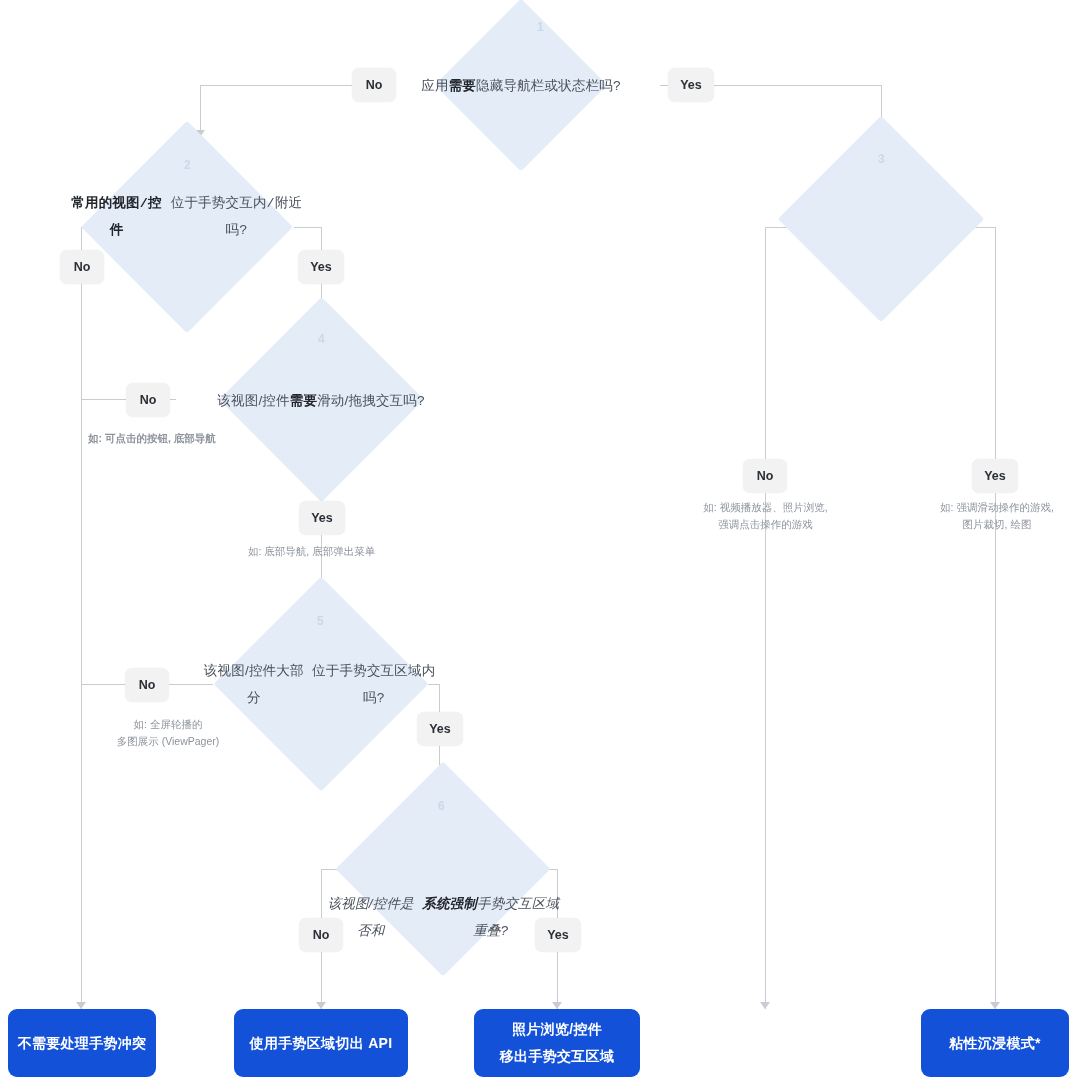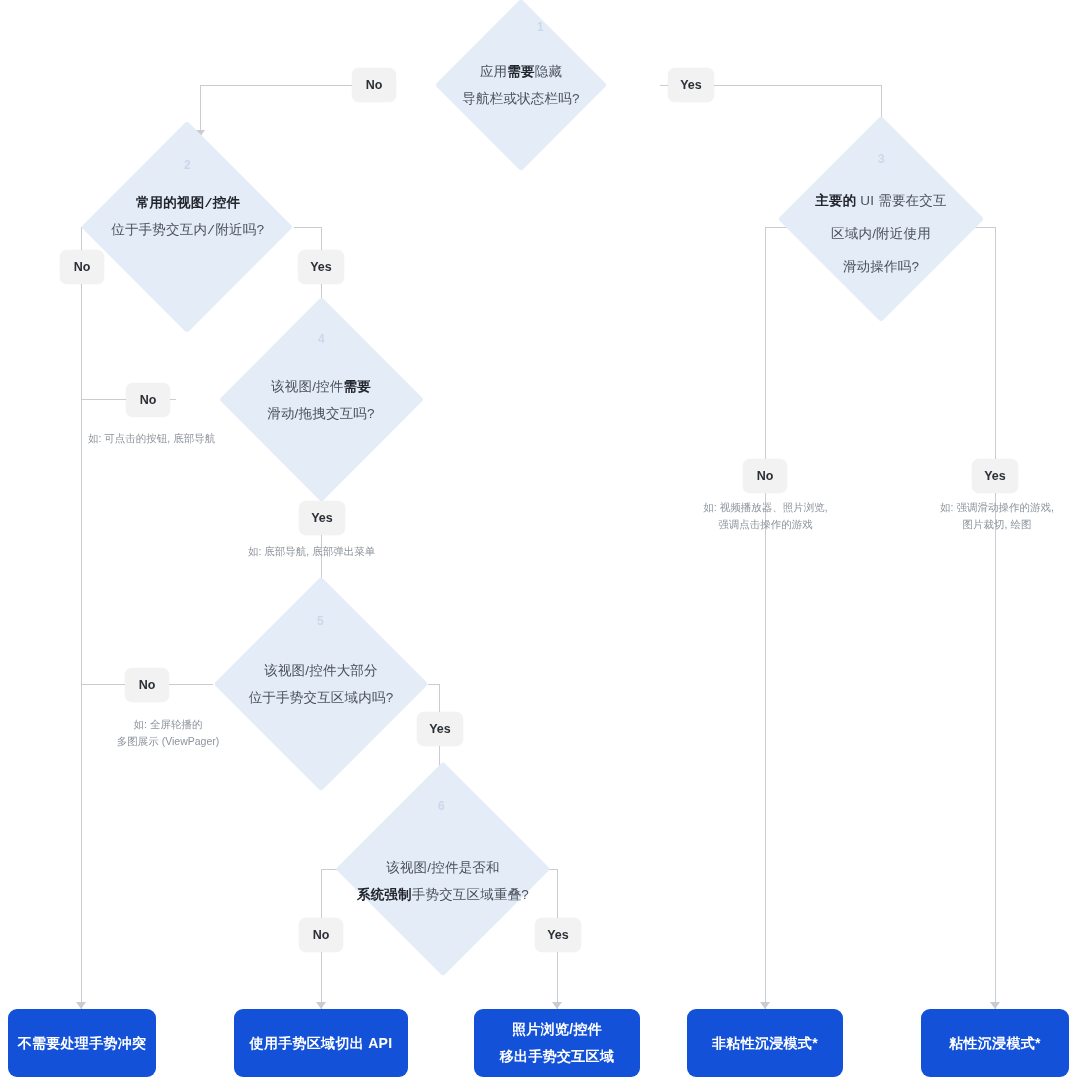--- a/index.html
+++ b/index.html
@@ -31,21 +31,21 @@
   
   .diamond{
     position:absolute;
     background:#e4ecf8;
     transform:rotate(45deg);
     border-radius:3px;
   }
   .dlabel{
     position:absolute;
     display:flex;
-    flex-direction:column;
+    flex-direction:row;
     align-items:center;
     justify-content:center;
     text-align:center;
     color:#3f4category;
     color:#49505a;
     font-size:13.5px;
     line-height:27px;
     letter-spacing:.2px;
     pointer-events:none;
   }
@@ -159,47 +159,40 @@
 
   <div class="diamond" style="left:112px;top:152px;width:150px;height:150px;"></div>
   <div class="dnum" style="left:184px;top:158px;">2</div>
   <div class="dlabel" style="left:68px;top:172px;width:240px;height:90px;font-family:Liberation Mono, monospace;">
     <div><b>常用的视图/控件</b></div>
     <div>位于手势交互内/附近吗?</div>
   </div>
 
   <div class="diamond" style="left:808px;top:146px;width:146px;height:146px;"></div>
   <div class="dnum" style="left:878px;top:152px;">3</div>
-  <div class="dlabel" style="left:766px;top:178px;width:230px;height:110px;line-height:33px;">
-    <div>
-      <b>主要的</b><span> UI 需要在交互</span>
-    </div>
-    <div>区域内/附近使用</div>
-    <div>滑动操作吗?</div>
-  </div>
 
   <div class="diamond" style="left:249px;top:327px;width:145px;height:145px;"></div>
   <div class="dnum" style="left:318px;top:332px;">4</div>
   <div class="dlabel" style="left:211px;top:355px;width:220px;height:90px;text-align:right;">
     <div>
       <span>该视图/控件</span><b>需要</b>
     </div>
     <div>滑动/拖拽交互吗?</div>
   </div>
 
   <div class="diamond" style="left:245px;top:608px;width:152px;height:152px;"></div>
   <div class="dnum" style="left:317px;top:614px;">5</div>
   <div class="dlabel" style="left:201px;top:639px;width:240px;height:90px;">
     <div>该视图/控件大部分</div>
     <div>位于手势交互区域内吗?</div>
   </div>
 
   <div class="diamond" style="left:367px;top:793px;width:152px;height:152px;"></div>
   <div class="dnum" style="left:438px;top:799px;">6</div>
-  <div class="dlabel" style="left:323px;top:836px;width:240px;height:90px;">
+  <div class="dlabel" style="left:323px;top:872px;width:240px;height:90px;font-style:italic;">
     <div>该视图/控件是否和</div>
     <div>
       <b>系统强制</b><span>手势交互区域重叠?</span>
     </div>
   </div>
 
   <div class="chip" style="left:352px;top:68px;width:44px;height:34px;">No</div>
   <div class="chip" style="left:668px;top:68px;width:46px;height:34px;">Yes</div>
 
   <div class="chip" style="left:60px;top:250px;width:44px;height:34px;">No</div>
@@ -210,21 +203,21 @@
 
   <div class="chip" style="left:125px;top:668px;width:44px;height:34px;">No</div>
   <div class="chip" style="left:417px;top:712px;width:46px;height:34px;">Yes</div>
 
   <div class="chip" style="left:299px;top:918px;width:44px;height:34px;">No</div>
   <div class="chip" style="left:535px;top:918px;width:46px;height:34px;">Yes</div>
 
   <div class="chip" style="left:743px;top:459px;width:44px;height:34px;">No</div>
   <div class="chip" style="left:972px;top:459px;width:46px;height:34px;">Yes</div>
 
-  <div class="note lft" style="left:88px;top:430px;">如: 可点击的按钮, 底部导航</div>
+  <div class="note lft" style="left:88px;top:430px;font-weight:bold;">如: 可点击的按钮, 底部导航</div>
 
   <div class="note lft" style="left:248px;top:543px;">如: 底部导航, 底部弹出菜单</div>
 
   <div class="note" style="left:83px;top:716px;width:170px;">
     <div>如: 全屏轮播的</div>
     <div>多图展示 (ViewPager)</div>
   </div>
 
   <div class="note" style="left:678px;top:499px;width:175px;">
     <div>如: 视频播放器、照片浏览,</div>
@@ -242,21 +235,18 @@
 
   <div class="result" style="left:234px;top:1009px;width:174px;height:68px;">
     <div>使用手势区域切出 API</div>
   </div>
 
   <div class="result" style="left:474px;top:1009px;width:166px;height:68px;">
     <div>照片浏览/控件</div>
     <div>移出手势交互区域</div>
   </div>
 
-  <div class="result" style="left:687px;top:1009px;width:156px;height:68px;">
-    <div>非粘性沉浸模式*</div>
-  </div>
 
   <div class="result" style="left:921px;top:1009px;width:148px;height:68px;">
     <div>粘性沉浸模式*</div>
   </div>
 
 </div>
 
 </body></html>

